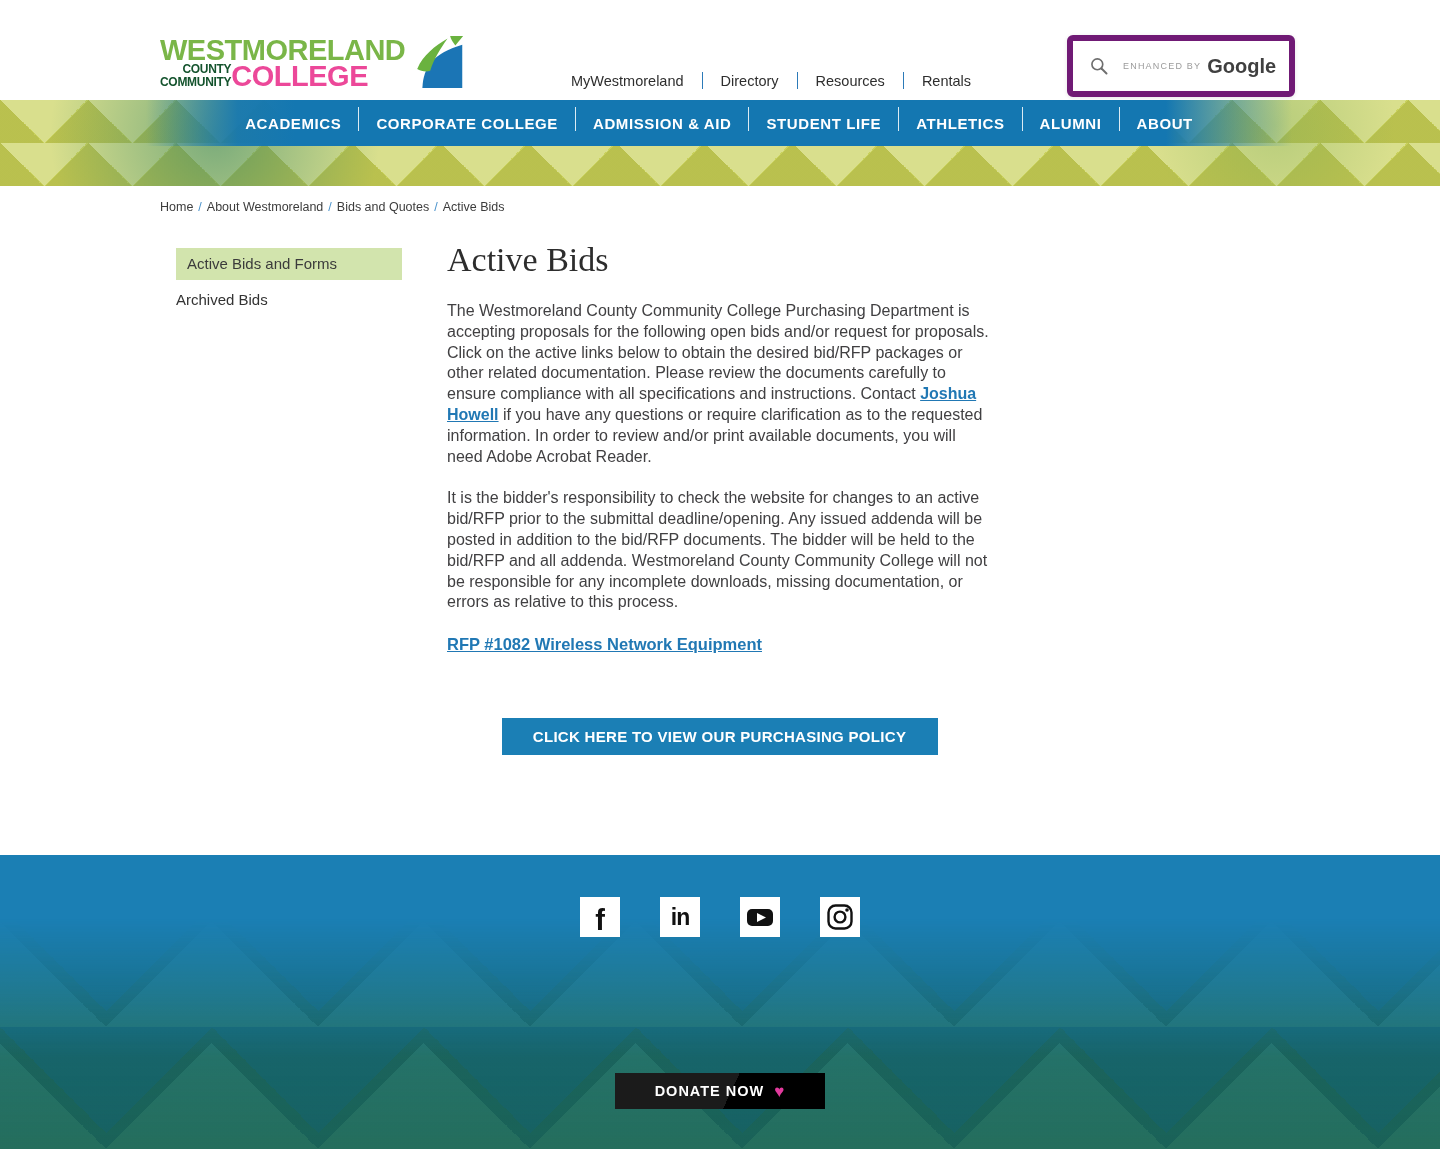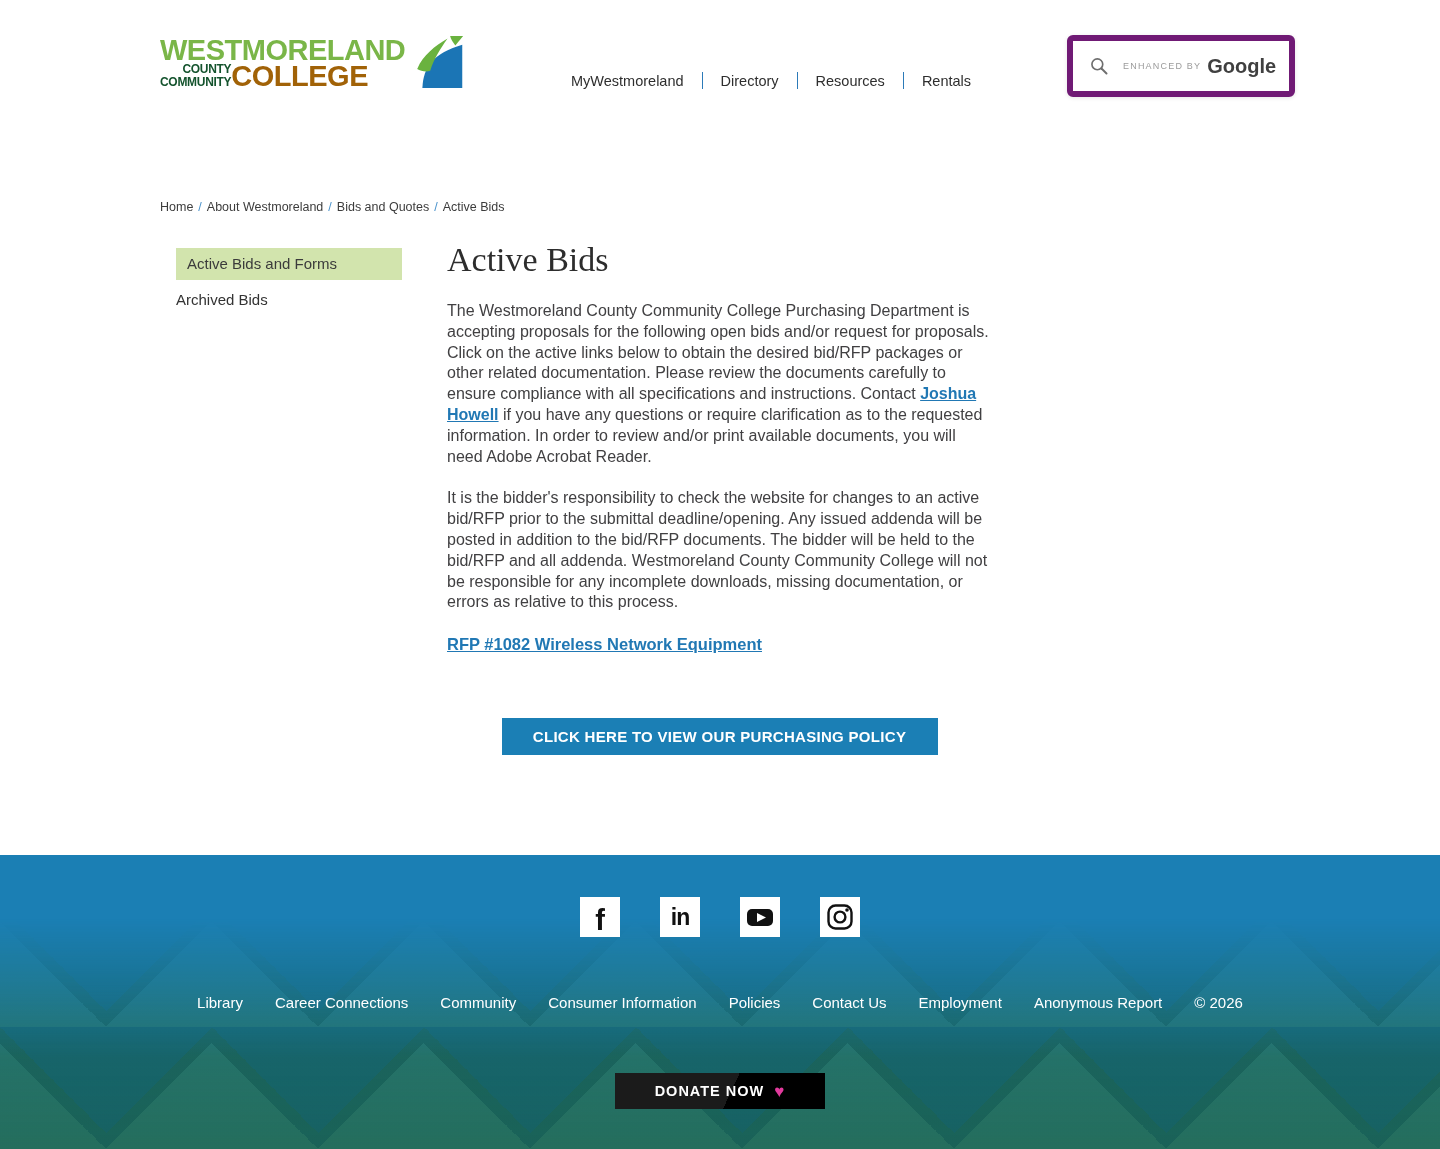--- a/index.html
+++ b/index.html
@@ -7,21 +7,21 @@
   #page { position:relative; width:1440px; height:1149px; background:#ffffff; overflow:hidden; margin:0 auto; }
   a { text-decoration:none; color:inherit; cursor:pointer; }
 
   
   .header { position:absolute; top:14px; left:0; width:100%; height:96px; background:#fff; }
   .logo { position:absolute; left:160px; top:20px; display:flex; align-items:center; gap:7px; }
   .logo-text { display:flex; flex-direction:column; }
   .logo-westmoreland { font-size:29px; font-weight:700; color:#7ab648; letter-spacing:-0.5px; line-height:1; }
   .logo-row2 { display:flex; align-items:flex-end; margin-top:-2px; }
   .county-comm { display:flex; flex-direction:column; align-items:flex-end; color:#14532d; font-size:12px; font-weight:700; line-height:1.05; letter-spacing:-0.3px; }
-  .logo-college { font-size:29px; font-weight:700; color:#a16207; letter-spacing:-0.5px; line-height:0.8; }
+  .logo-college { font-size:29px; font-weight:700; color:#ec4899; letter-spacing:-0.5px; line-height:0.8; }
   .logo-mark { width:52px; height:56px; }
 
   .utility-nav { position:absolute; left:569px; top:58px; display:flex; align-items:center; font-size:14.5px; color:#2e2e2e; }
   .utility-nav a { padding:0 2px; }
   .u-divider { width:1px; height:17px; background:#2c7ab8; margin:0 16px; }
 
   .search-box { position:absolute; right:145px; top:21px; width:228px; height:62px; background:#fff; border:6px solid #701a75; border-radius:6px; box-shadow:0 1px 4px rgba(0,0,0,0.10); display:flex; align-items:center; padding-left:16px; cursor:text; }
   .search-icon { width:20px; height:20px; margin-right:14px; flex:none; }
   .search-enhanced { font-size:9px; letter-spacing:1.2px; color:#9b9b9b; margin-right:6px; }
   .search-google { font-size:20px; color:#404040; font-weight:700; }
@@ -121,20 +121,37 @@
     <div class="search-box">
       <svg class="search-icon" viewBox="0 0 24 24">
         <circle cx="10" cy="10" r="6.5" fill="none" stroke="#6e6e6e" stroke-width="2"></circle>
         <line x1="15" y1="15" x2="21" y2="21" stroke="#6e6e6e" stroke-width="2.4" stroke-linecap="round"></line>
       </svg>
       <span class="search-enhanced">ENHANCED BY</span>
       <span class="search-google">Google</span>
     </div>
   </div>
 
+  <div class="hero">
+    <nav class="main-nav">
+      <a>ACADEMICS</a>
+      <span class="n-divider"></span>
+      <a>CORPORATE COLLEGE</a>
+      <span class="n-divider"></span>
+      <a>ADMISSION &amp; AID</a>
+      <span class="n-divider"></span>
+      <a>STUDENT LIFE</a>
+      <span class="n-divider"></span>
+      <a>ATHLETICS</a>
+      <span class="n-divider"></span>
+      <a>ALUMNI</a>
+      <span class="n-divider"></span>
+      <a>ABOUT</a>
+    </nav>
+  </div>
 
   <nav class="breadcrumb">
     <a>Home</a>
     <span class="b-sep">/</span>
     <a>About Westmoreland</a>
     <span class="b-sep">/</span>
     <a>Bids and Quotes</a>
     <span class="b-sep">/</span>
     <span>Active Bids</span>
   </nav>
@@ -176,31 +193,20 @@
       </a>
       <a class="tile">
         <svg width="40" height="40" viewBox="0 0 40 40">
           <rect x="8.5" y="8.5" width="23" height="23" rx="7" fill="none" stroke="#111" stroke-width="2.4"></rect>
           <circle cx="20" cy="20" r="5.4" fill="none" stroke="#111" stroke-width="2.4"></circle>
           <circle cx="27" cy="13" r="1.8" fill="#111"></circle>
         </svg>
       </a>
     </div>
 
-    <div class="footer-links">
-      <a>Library</a>
-      <a>Career Connections</a>
-      <a>Community</a>
-      <a>Consumer Information</a>
-      <a>Policies</a>
-      <a>Contact Us</a>
-      <a>Employment</a>
-      <a>Anonymous Report</a>
-      <span class="copyright">© 2026</span>
-    </div>
 
     <button class="donate-btn">
       <span>DONATE NOW</span>
       <span class="heart">♥</span>
     </button>
   </footer>
 
 </div>
 
 </body></html>

